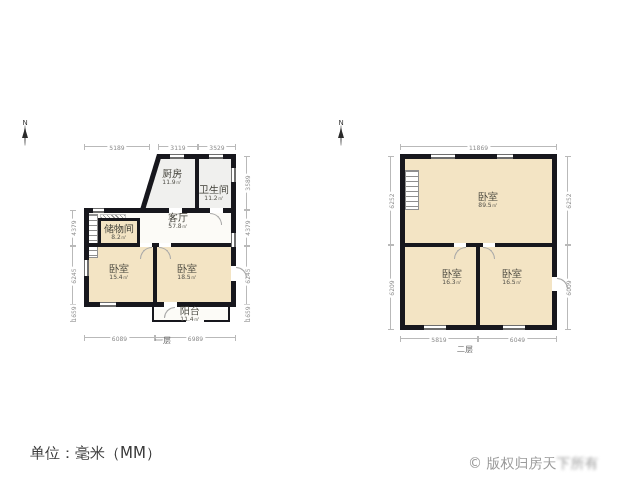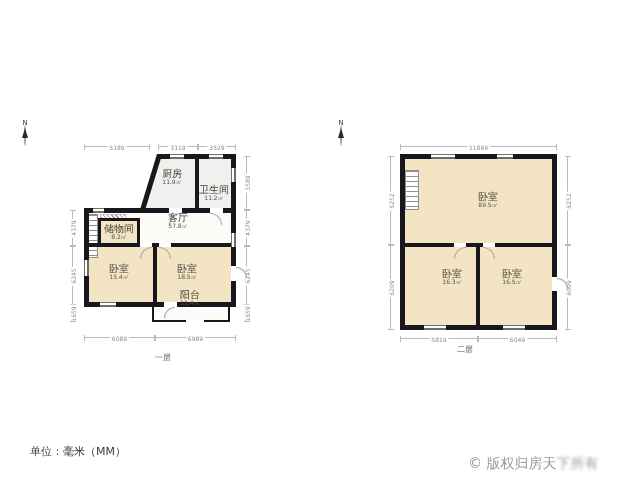--- a/index.html
+++ b/index.html
@@ -29,21 +29,21 @@
   .arc{position:absolute;z-index:5;border:0 solid #a8a8a8;box-sizing:border-box}
   .arc-tl{border-top-width:1px;border-left-width:1px;border-top-left-radius:100%}
   .arc-tr{border-top-width:1px;border-right-width:1px;border-top-right-radius:100%}
   .stairs{position:absolute;background-color:#fff;background-image:repeating-linear-gradient(to bottom,#8f8f8f 0,#8f8f8f 1px,transparent 1px,transparent 5px);border:1px solid #8f8f8f;z-index:2;box-sizing:border-box}
   .hatch{position:absolute;background-image:repeating-linear-gradient(45deg,#9f9f9f 0,#9f9f9f 1px,transparent 1px,transparent 3px);border:1px solid #c6c6c6;z-index:2;box-sizing:border-box}
   .floor-tag{position:absolute;width:46px;text-align:center;font-size:8px;color:#555;z-index:2}
   .north{position:absolute;width:26px;text-align:center;z-index:2}
   .north .nl{display:block;font-size:7px;line-height:6px;color:#333}
   .north .nc{width:16px;height:16px;border:1px solid #9a9a9a;border-radius:50%;margin:1px auto 0;position:relative;background:#fff}
   .north .nd{position:absolute;left:50%;top:2px;transform:translateX(-50%);width:0;height:0;border-left:3px solid transparent;border-right:3px solid transparent;border-bottom:10px solid #2a2a2a}
-  .note{position:absolute;font-size:11px;color:#3a3a3a;white-space:nowrap;z-index:2}
+  .note{position:absolute;font-size:15px;color:#3a3a3a;white-space:nowrap;z-index:2}
   .copyright{position:absolute;font-size:14px;color:#9a9a9a;white-space:nowrap;z-index:2}
   .copyright .blur{filter:blur(1.6px)}
 </style>
 </head>
 <body>
 
 <div id="canvas">
 
   <div class="north" style="left:12px;top:120px">
     <span class="nl">N</span>
@@ -116,21 +116,21 @@
     <span class="ar">8.2㎡</span>
   </div>
   <div class="room-label" style="left:97px;top:263px">
     <span class="nm">卧室</span>
     <span class="ar">15.4㎡</span>
   </div>
   <div class="room-label" style="left:165px;top:263px">
     <span class="nm">卧室</span>
     <span class="ar">18.5㎡</span>
   </div>
-  <div class="room-label" style="left:168px;top:290px;line-height:1">
+  <div class="room-label" style="left:168px;top:306px;line-height:1">
     <span class="nm">阳台</span>
     <span class="ar">11.4㎡</span>
   </div>
 
   <div class="hdim" style="left:84px;top:146px;width:66px">
       <span>5189</span>
     </div>
   <div class="hdim" style="left:158px;top:146px;width:40px">
       <span>3119</span>
     </div>
@@ -157,21 +157,21 @@
     </div>
   <div class="vdim" style="left:246px;top:210px;height:36px">
       <span>4379</span>
     </div>
   <div class="vdim" style="left:246px;top:246px;height:59px">
       <span>6245</span>
     </div>
   <div class="vdim" style="left:246px;top:305px;height:17px">
       <span>1659</span>
     </div>
-  <div class="floor-tag" style="left:140px;top:352px">一层</div>
+  <div class="floor-tag" style="left:140px;top:335px">一层</div>
 
   <div class="fill cream" style="left:405px;top:159px;width:147px;height:84px"></div>
   <div class="fill cream" style="left:405px;top:247px;width:71px;height:78px"></div>
   <div class="fill cream" style="left:480px;top:247px;width:72px;height:78px"></div>
   <div class="stairs" style="left:405px;top:170px;width:14px;height:40px"></div>
 
   <div class="wall" style="left:400px;top:154px;width:157px;height:5px"></div>
   <div class="wall" style="left:400px;top:325px;width:157px;height:5px"></div>
   <div class="wall" style="left:400px;top:154px;width:5px;height:176px"></div>
   <div class="wall" style="left:552px;top:154px;width:5px;height:176px"></div>

